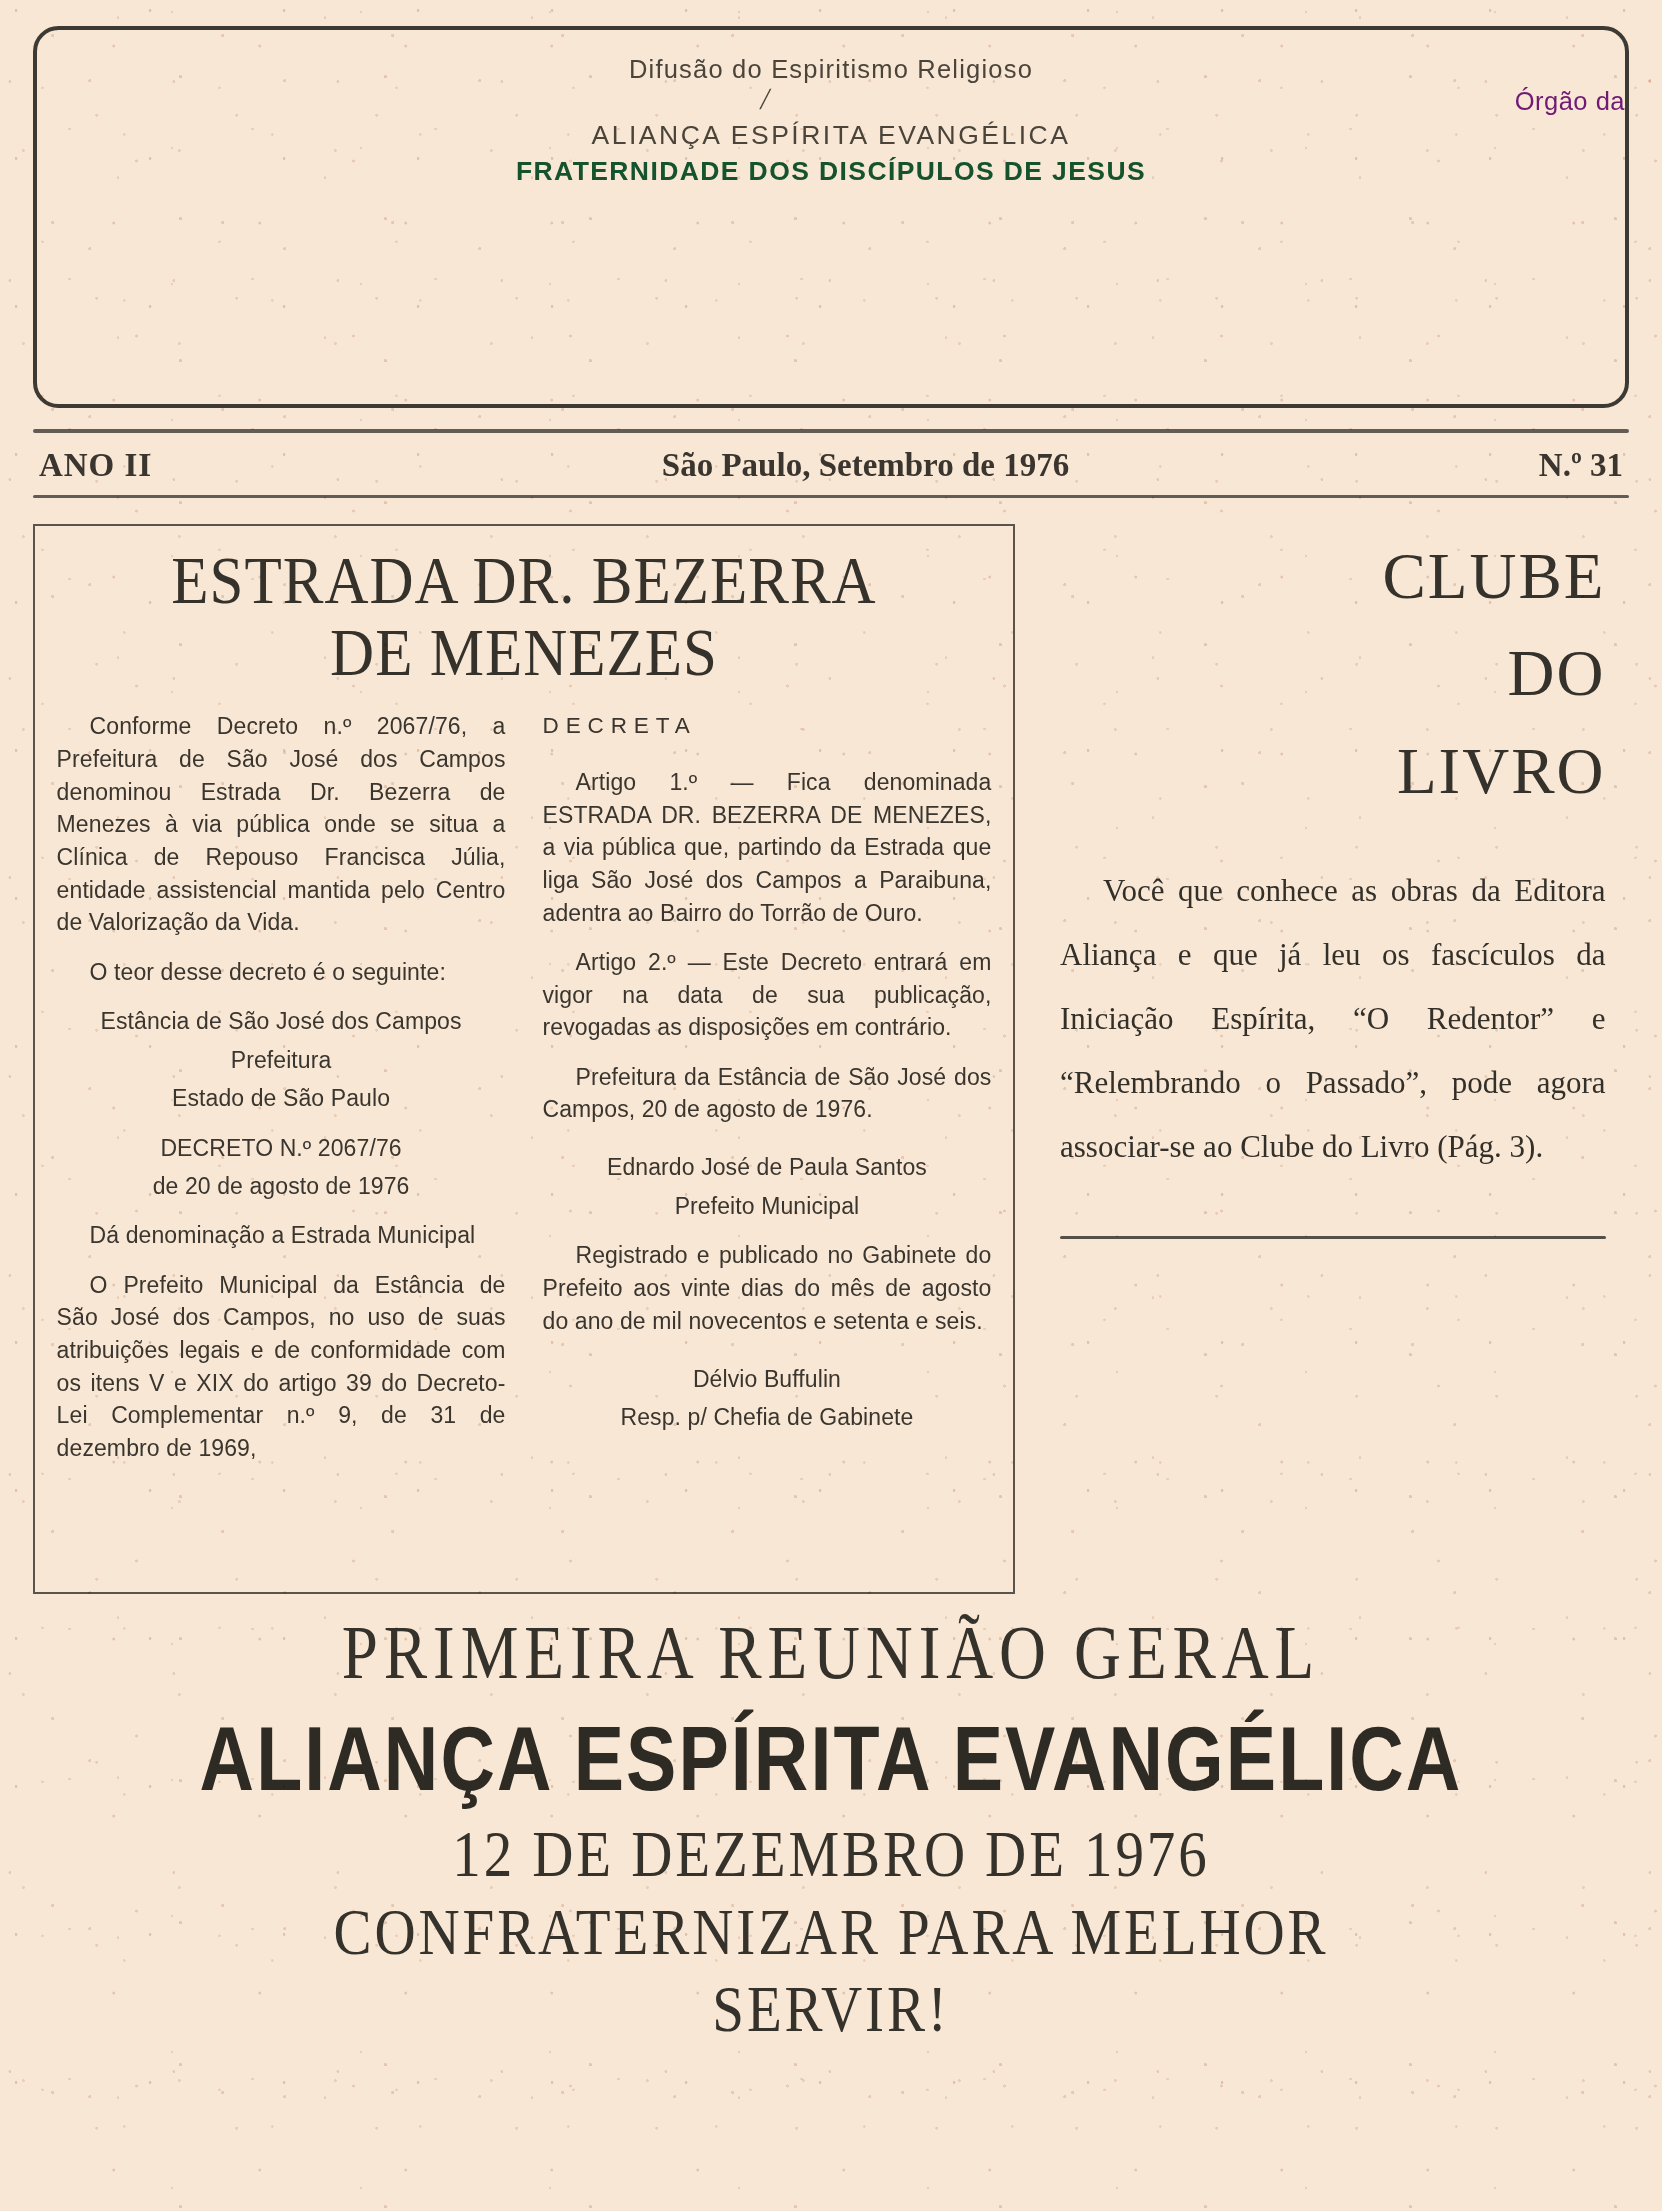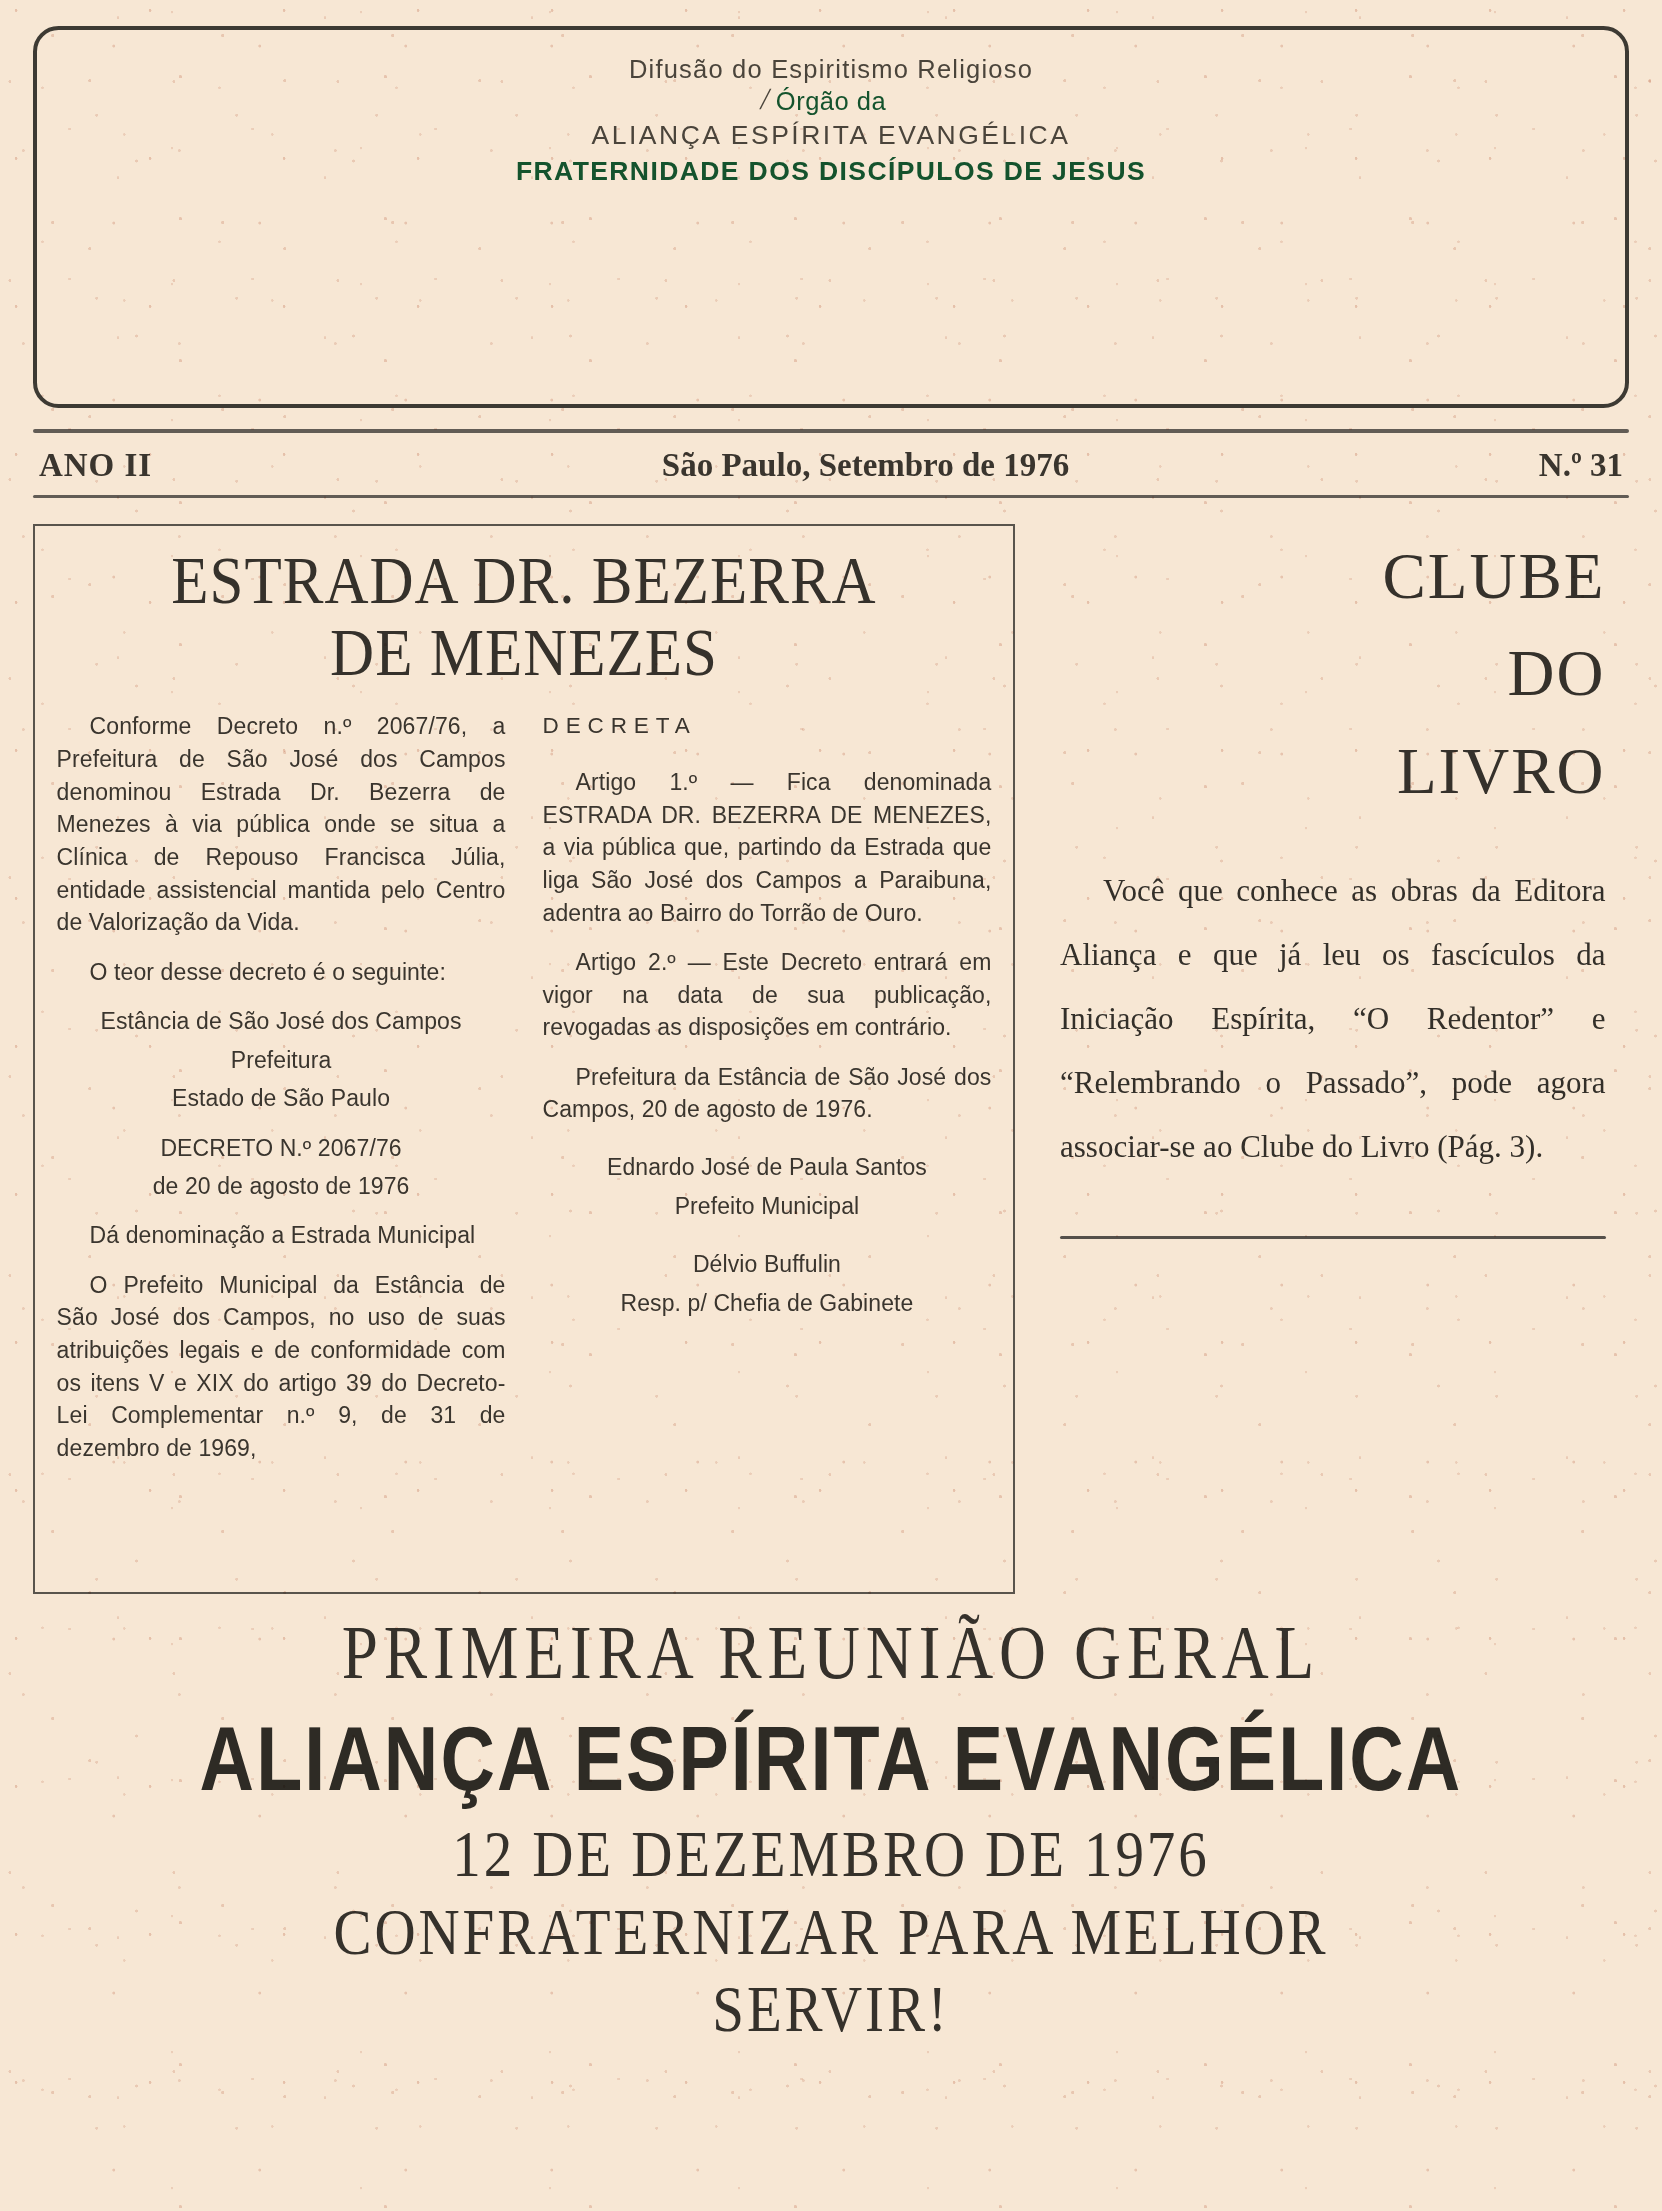--- a/index.html
+++ b/index.html
@@ -55,21 +55,21 @@
     font-family:"Liberation Sans",sans-serif;
     font-size:147px;font-weight:700;letter-spacing:21.6px;
     color:transparent;
     -webkit-text-stroke:6.9px #3d3a33;
     line-height:1;
     white-space:nowrap;
     transform:scaleY(1.18);
   }
   .mast-sub{text-align:center;margin-top:25.5px;}
   .mast-sub .l1{font-size:25.5px;letter-spacing:1.2px;color:#4a443b;}
-  .mast-sub .l2{font-size:25.5px;letter-spacing:0.5px;color:#14532d;margin-top:2.9px;position:relative;}
+  .mast-sub .l2{font-size:25.5px;letter-spacing:0.5px;color:#701a75;margin-top:2.9px;position:relative;text-align:right;}
   .mast-sub .l2:before{content:"\2571";position:absolute;left:calc(50% - 71px);top:2px;font-size:17.6px;color:#4a443b;}
   .mast-sub .l3{font-size:26.5px;letter-spacing:2.5px;color:#4a443b;margin-top:3.9px;}
   .mast-sub .l4{font-size:26.5px;font-weight:700;letter-spacing:1.4px;color:#14532d;margin-top:4.9px;}
 
   
   .rule{height:3.9px;background:#55504a;border-radius:2px;opacity:.92;}
   .rule.thin{height:2.9px;}
   .dateline{
     display:flex;align-items:center;justify-content:space-between;
     font-family:"Liberation Serif",serif;font-weight:700;
@@ -207,20 +207,21 @@
           <p class="indent">O Prefeito Municipal da Estância de São José dos Campos, no uso de suas atribuições legais e de conformidade com os itens V e XIX do artigo 39 do Decreto-Lei Complementar n.º 9, de 31 de dezembro de 1969,</p>
         </div>
 
         <div class="col">
           <p class="decreta">DECRETA</p>
           <p class="indent">Artigo 1.º — Fica denominada ESTRADA DR. BEZERRA DE MENEZES, a via pública que, partindo da Estrada que liga São José dos Campos a Paraibuna, adentra ao Bairro do Torrão de Ouro.</p>
           <p class="indent">Artigo 2.º — Este Decreto entrará em vigor na data de sua publicação, revogadas as disposições em contrário.</p>
           <p class="indent">Prefeitura da Estância de São José dos Campos, 20 de agosto de 1976.</p>
           <p class="sig tight">Ednardo José de Paula Santos</p>
           <p class="center">Prefeito Municipal</p>
+          <p class="indent">Registrado e publicado no Gabinete do Prefeito aos vinte dias do mês de agosto do ano de mil novecentos e setenta e seis.</p>
           <p class="sig tight">Délvio Buffulin</p>
           <p class="center">Resp. p/ Chefia de Gabinete</p>
         </div>
 
       </div>
     </div>
 
     <div class="sidebar">
       <div class="club-title">
         <div>CLUBE</div>

